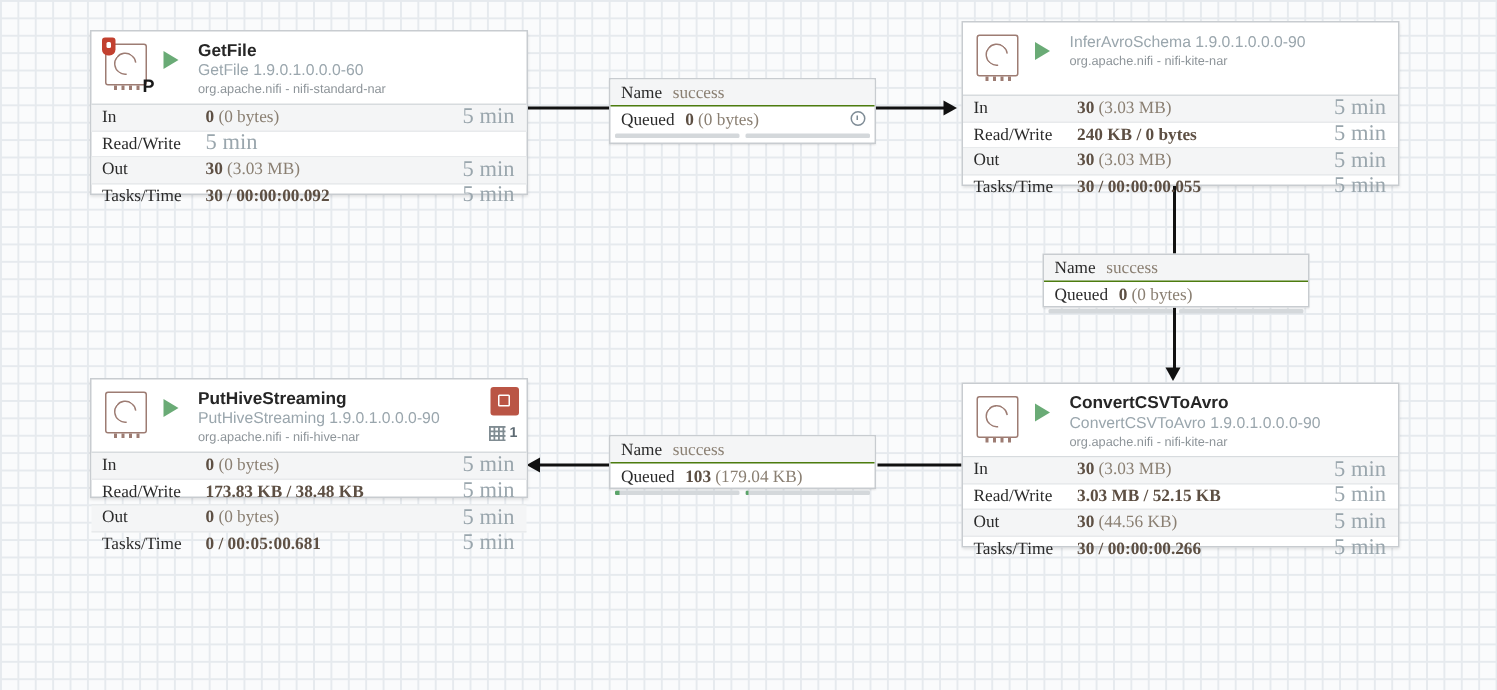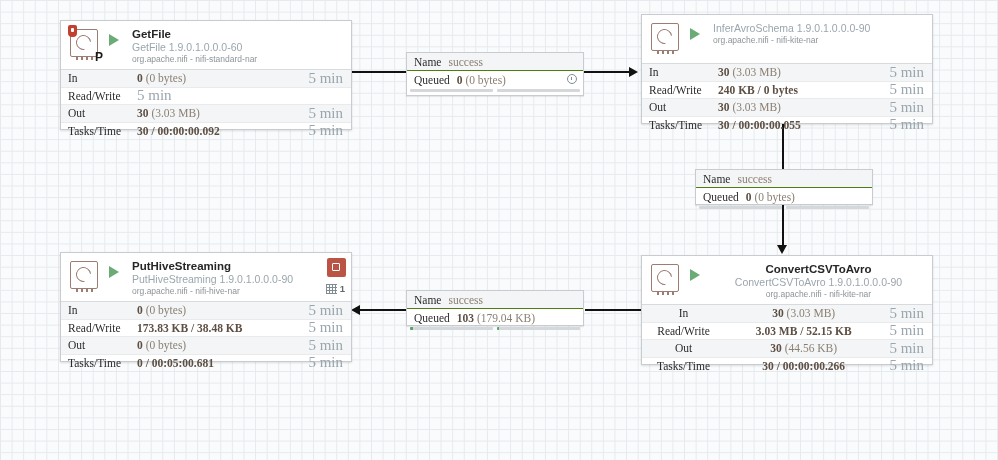--- a/index.html
+++ b/index.html
@@ -379,21 +379,21 @@
         <span class="s-time">5 min</span>
       </div>
       <div class="srow">
         <span class="s-label">Tasks/Time</span>
         <span class="s-val"><b>30 / 00:00:00.055</b> <span></span></span>
         <span class="s-time">5 min</span>
       </div>
     </div>
   </div>
 
-  <div class="proc" style="left:641px; top:255px; width:292px; height:110px;text-align:center;">
+  <div class="proc" style="left:641px; top:255px; width:292px; height:110px;">
     <div class="proc-head">
       <div class="proc-icon">
         <div class="icon-frame"></div>
         <div class="icon-tick" style="left:6px;  top:28px;"></div>
         <div class="icon-tick" style="left:11px; top:28px;"></div>
         <div class="icon-tick" style="left:16px; top:28px;"></div>
         <div class="icon-tick" style="left:21px; top:28px;"></div>
       </div>
       <div class="run-icon"></div>
       <div class="proc-titles">
@@ -419,21 +419,21 @@
         <span class="s-time">5 min</span>
       </div>
       <div class="srow">
         <span class="s-label">Tasks/Time</span>
         <span class="s-val"><b>30 / 00:00:00.266</b> <span></span></span>
         <span class="s-time">5 min</span>
       </div>
     </div>
   </div>
 
-  <div class="proc" style="left:60px; top:252px; width:292px; height:110px;">
+  <div class="proc" style="left:60px; top:252px; width:292px; height:80px;">
     <div class="proc-head">
       <div class="proc-icon">
         <div class="icon-frame"></div>
         <div class="icon-tick" style="left:6px;  top:28px;"></div>
         <div class="icon-tick" style="left:11px; top:28px;"></div>
         <div class="icon-tick" style="left:16px; top:28px;"></div>
         <div class="icon-tick" style="left:21px; top:28px;"></div>
       </div>
       <div class="run-icon"></div>
       <div class="proc-titles">

